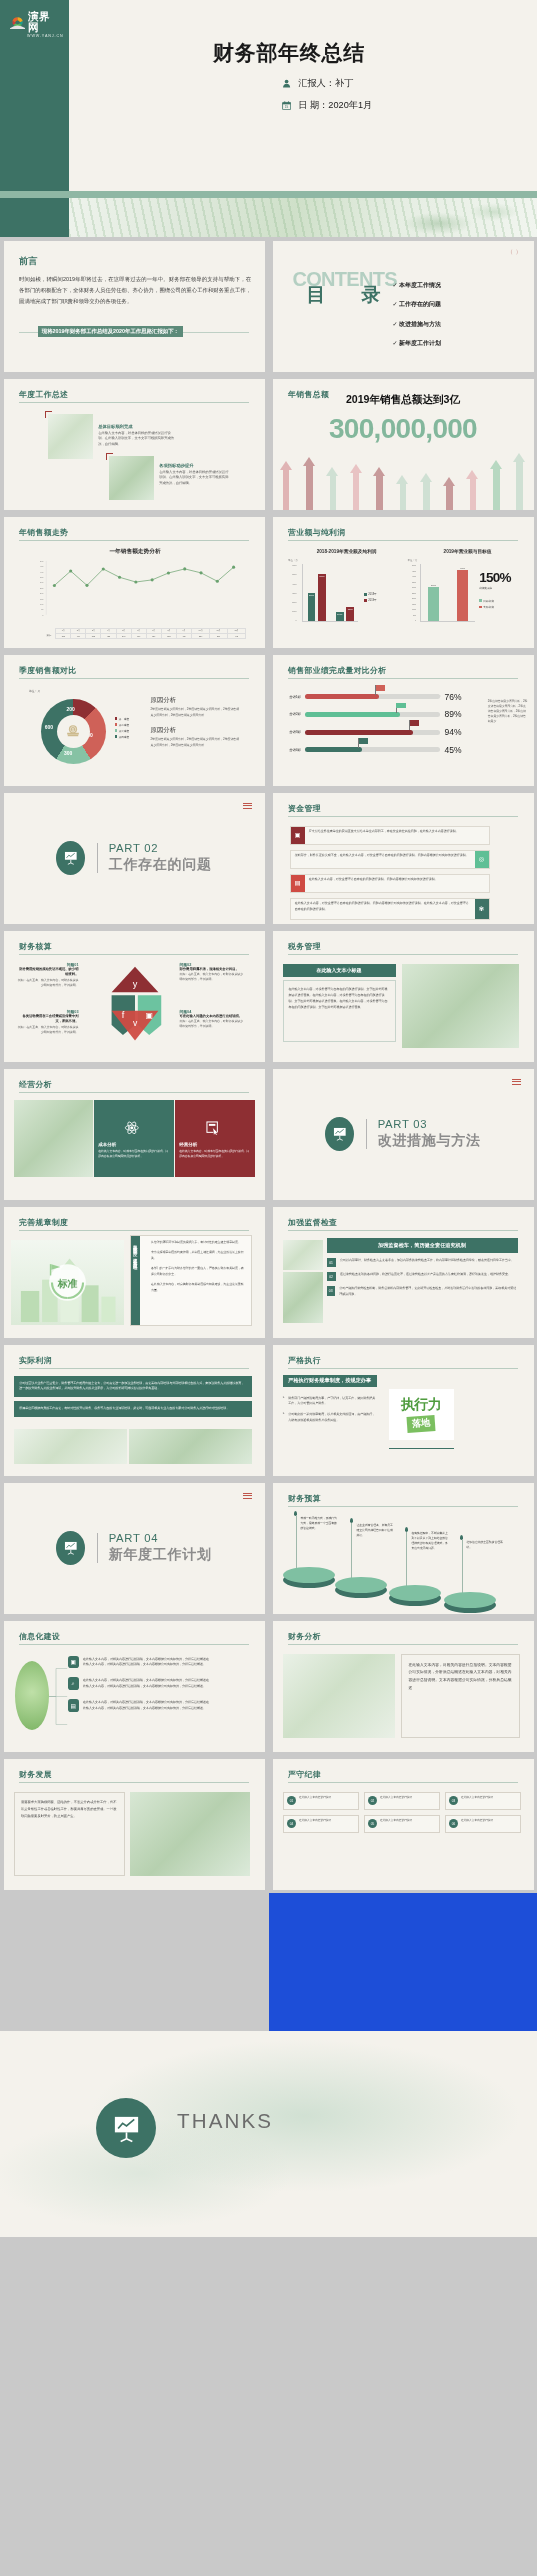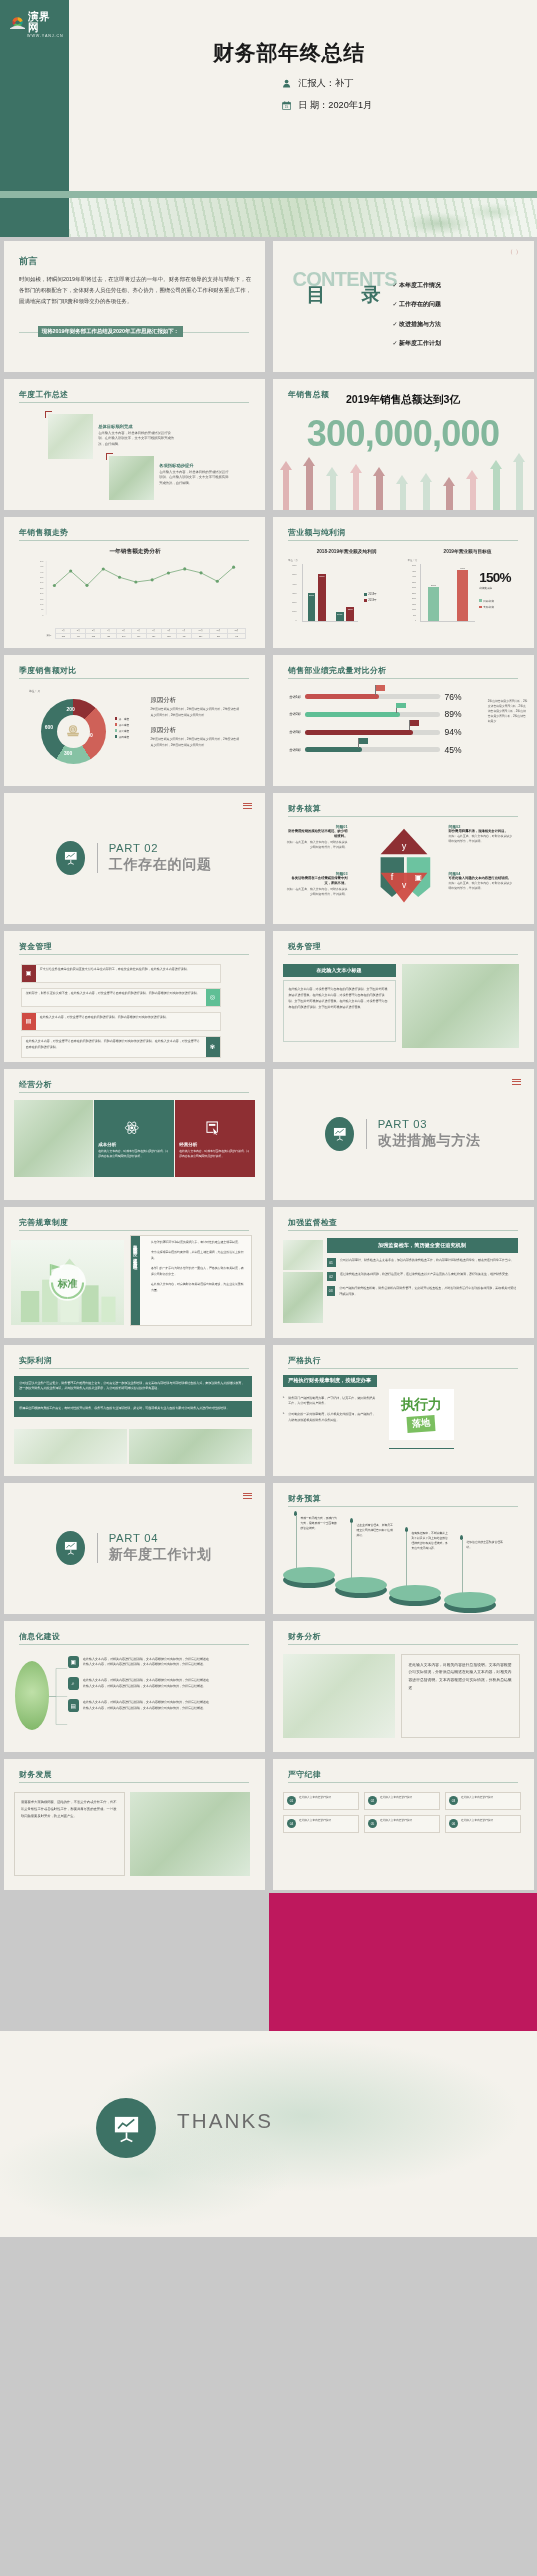--- a/index.html
+++ b/index.html
@@ -2,21 +2,21 @@
 <html style="font-size:11.3px"><head>
 <meta charset="utf-8">
 <style>
   * { box-sizing: border-box; margin:0; padding:0; }
   body {
     width: 537px;
     background: #c9c9c9;
     font-family: "Liberation Sans", "DejaVu Sans", sans-serif;
     -webkit-font-smoothing: antialiased;
   }
-  .deck { width:537px; background:#be185d; }
+  .deck { width:537px; background:#1d4ed8; }
 
   
   .cover { position:relative; width:537px; height:237px; background:#f4f2ec; overflow:hidden; }
   .cover-left { position:absolute; left:0; top:0; width:69px; height:195px; background:#3d7265; }
   .cover-logo { position:absolute; left:10px; top:11.3px; width:50px; }
   .logo-row { display:flex; align-items:center; gap:2.8px; }
   .logo-text { color:#fff; font-size:10.6px; font-weight:bold; letter-spacing:0.4px; line-height:1; }
   .logo-url { color:#dfe9e4; font-size:3.7px; letter-spacing:0.9px; margin-top:1.4px; margin-left:17px;}
   .cover-title { position:absolute; left:213px; top:39px; font-size:21px; font-weight:bold; color:#1a1a1a; letter-spacing:0.7px; }
   .cover-meta { position:absolute; left:282px; top:77px; }
@@ -66,21 +66,21 @@
   
   .ph { background:linear-gradient(135deg,#eaf1e7,#cfe0c8 45%,#e9f0e6); }
   .ph.dark { background:linear-gradient(135deg,#d8e7d4,#b6d0af 50%,#dceada); }
   .cornmark { position:absolute; width:6.4px; height:6.4px; border-left:1.4px solid #a23b36; border-top:1.4px solid #a23b36; }
 
   .mini-h { font-size:4.3px; font-weight:bold; color:#3d7265; margin-bottom:2.1px;}
   .mini-p { font-size:3.3px; line-height:1.75; color:#555; }
 
   
   .bn-title { position:absolute; top:14px; left:0; width:100%; text-align:center; font-size:10.6px; font-weight:bold; color:#111; }
-  .bn-num { position:absolute; top:34px; left:0; width:100%; text-align:center; font-size:36px; font-weight:bold; color:#83b79c; letter-spacing:-0.7px; font-family:"Liberation Sans Narrow","Liberation Sans",sans-serif;}
+  .bn-num { position:absolute; top:34px; left:0; width:100%; text-align:center; font-size:28px; font-weight:bold; color:#83b79c; letter-spacing:-0.7px; font-family:"Liberation Sans Narrow","Liberation Sans",sans-serif;}
   .arrows { position:absolute; bottom:0; left:7px; right:7px; height:67px; display:flex; align-items:flex-end; justify-content:space-between; }
   .arw { width:13.5px; position:relative; }
   .arw .head { width:0;height:0;border-left:6.7px solid transparent;border-right:6.7px solid transparent; }
   .arw .body { width:6.4px; margin:0 auto; }
 
   
   .lc { position:absolute; left:21px; top:31px; width:221px; height:91px; }
   .lc-title { position:absolute; left:0; top:0; width:100%; text-align:center; font-size:5.7px; color:#333; font-weight:bold;}
   .lc-tbl { position:absolute; left:15.6px; bottom:0; width:206px; font-size:1.9px; color:#555; border-collapse:collapse; }
   .lc-tbl td { border:0.3px solid #ddd; text-align:center; padding:0.7px 0; }
@@ -617,20 +617,45 @@
         <div class="part-txt">
           <div class="pt-num">PART 02</div>
           <div class="pt-name">工作存在的问题</div>
         </div>
       </div>
     </div>
       </div>
 
     <div class="slide">
         <div class="inner">
+      <div class="s-title">资金管理</div>
+      <div class="s-rule"></div>
+      <div style="position:absolute;left:17px;top:33px;width:200px;">
+        <div class="ibox">
+          <div class="ic" style="background:#8e2f33;">▣</div>
+          <p>应支付给业务往来单位的费用直接支付给本单位内部职工，存在资金监控风险问题，在此输入文本内容进行说明。</p>
+        </div>
+        <div class="ibox">
+          <p>报销部分，财务凭证缺失或不全，在此输入文本内容，对资金管理方面存在的问题进行说明。问题内容根据公司实际情况进行说明。</p>
+          <div class="ic" style="background:#5fbf95;">◎</div>
+        </div>
+        <div class="ibox">
+          <div class="ic" style="background:#cf4b43;">▤</div>
+          <p>在此输入文本内容，对资金管理方面存在的问题进行说明。问题内容根据公司实际情况进行说明。</p>
+        </div>
+        <div class="ibox" style="height:22px;">
+          <p>在此输入文本内容，对资金管理方面存在的问题进行说明。问题内容根据公司实际情况进行说明。在此输入文本内容，对资金管理方面存在的问题进行说明。</p>
+          <div class="ic" style="background:#3d7265;">✾</div>
+        </div>
+      </div>
+    </div>
+      </div>
+
+    <div class="slide">
+        <div class="inner">
       <div class="s-title">财务核算</div>
       <div class="s-rule"></div>
       <svg width="78" height="84" style="position:absolute;left:92px;top:30px;" viewBox="0 0 110 118">
         <polygon points="55,8 88,44 22,44" fill="#8e2f33"></polygon>
         <polygon points="22,48 55,48 55,90 38,104 22,90" fill="#3d7265"></polygon>
         <polygon points="59,48 92,48 92,90 75,104 59,90" fill="#6cc3a0"></polygon>
         <polygon points="55,112 88,70 22,70" fill="#cf4b43" opacity="0.95"></polygon>
         <text x="55" y="36" font-size="13" fill="#fff" text-anchor="middle" font-family="Liberation Sans">y</text>
         <text x="38" y="80" font-size="13" fill="#fff" text-anchor="middle" font-family="Liberation Sans">f</text>
         <text x="75" y="80" font-size="11" fill="#fff" text-anchor="middle" font-family="Liberation Sans">▣</text>
@@ -648,45 +673,20 @@
       </div>
       <div style="position:absolute;left:14px;top:78px;width:61px;text-align:right;">
         <div class="prob-h">问题03</div>
         <div class="prob-t">各类活动费用在工会经费或宣传费中列支，界限不清。</div>
         <div class="prob-p">例如：在此互离、输入文本内容，对财务核算缺少明细资料部分，举例说明。</div>
       </div>
       <div style="position:absolute;left:176px;top:78px;width:65px;">
         <div class="prob-h">问题04</div>
         <div class="prob-t">可在此输入问题的文本内容进行总结说明。</div>
         <div class="prob-p">例如：在此互离、输入文本内容，对财务核算缺少明细资料部分，举例说明。</div>
-      </div>
-    </div>
-      </div>
-
-    <div class="slide">
-        <div class="inner">
-      <div class="s-title">资金管理</div>
-      <div class="s-rule"></div>
-      <div style="position:absolute;left:17px;top:33px;width:200px;">
-        <div class="ibox">
-          <div class="ic" style="background:#8e2f33;">▣</div>
-          <p>应支付给业务往来单位的费用直接支付给本单位内部职工，存在资金监控风险问题，在此输入文本内容进行说明。</p>
-        </div>
-        <div class="ibox">
-          <p>报销部分，财务凭证缺失或不全，在此输入文本内容，对资金管理方面存在的问题进行说明。问题内容根据公司实际情况进行说明。</p>
-          <div class="ic" style="background:#5fbf95;">◎</div>
-        </div>
-        <div class="ibox">
-          <div class="ic" style="background:#cf4b43;">▤</div>
-          <p>在此输入文本内容，对资金管理方面存在的问题进行说明。问题内容根据公司实际情况进行说明。</p>
-        </div>
-        <div class="ibox" style="height:22px;">
-          <p>在此输入文本内容，对资金管理方面存在的问题进行说明。问题内容根据公司实际情况进行说明。在此输入文本内容，对资金管理方面存在的问题进行说明。</p>
-          <div class="ic" style="background:#3d7265;">✾</div>
-        </div>
       </div>
     </div>
       </div>
 
     <div class="slide">
         <div class="inner">
       <div class="s-title">税务管理</div>
       <div class="s-rule"></div>
       <div style="position:absolute;left:10px;top:33px;width:113px;">
         <div class="tm-head">在此输入文本小标题</div>

